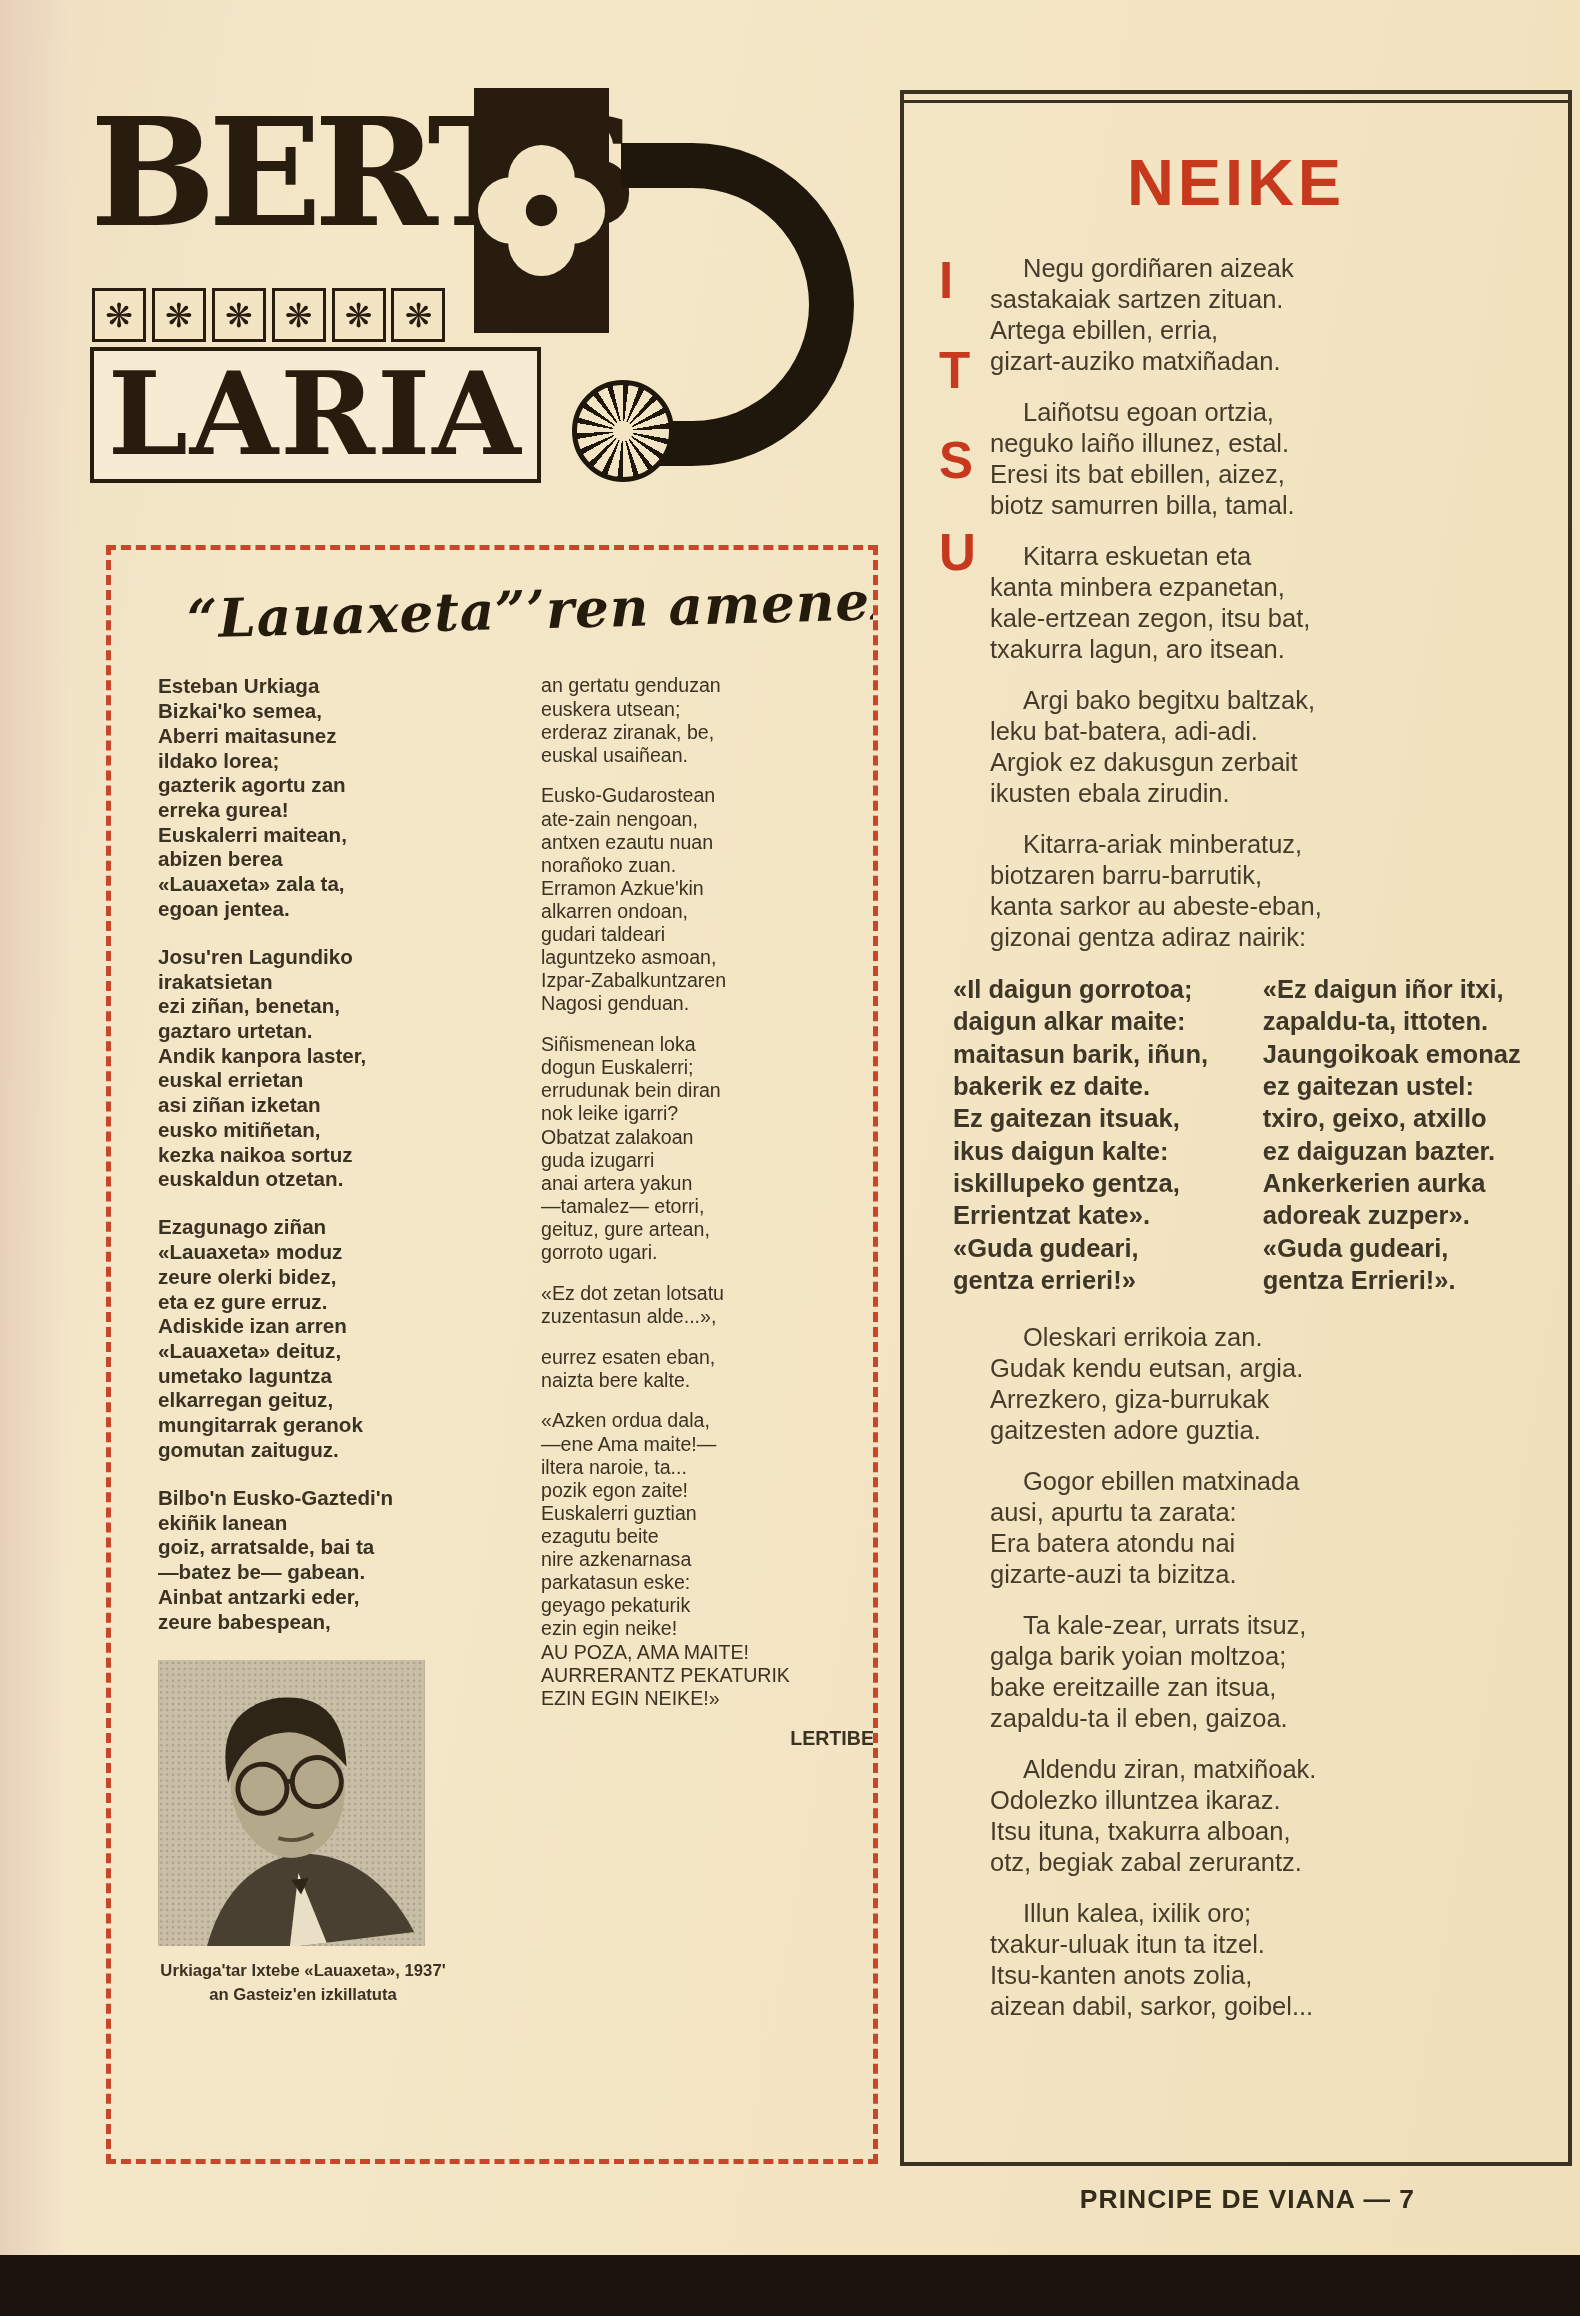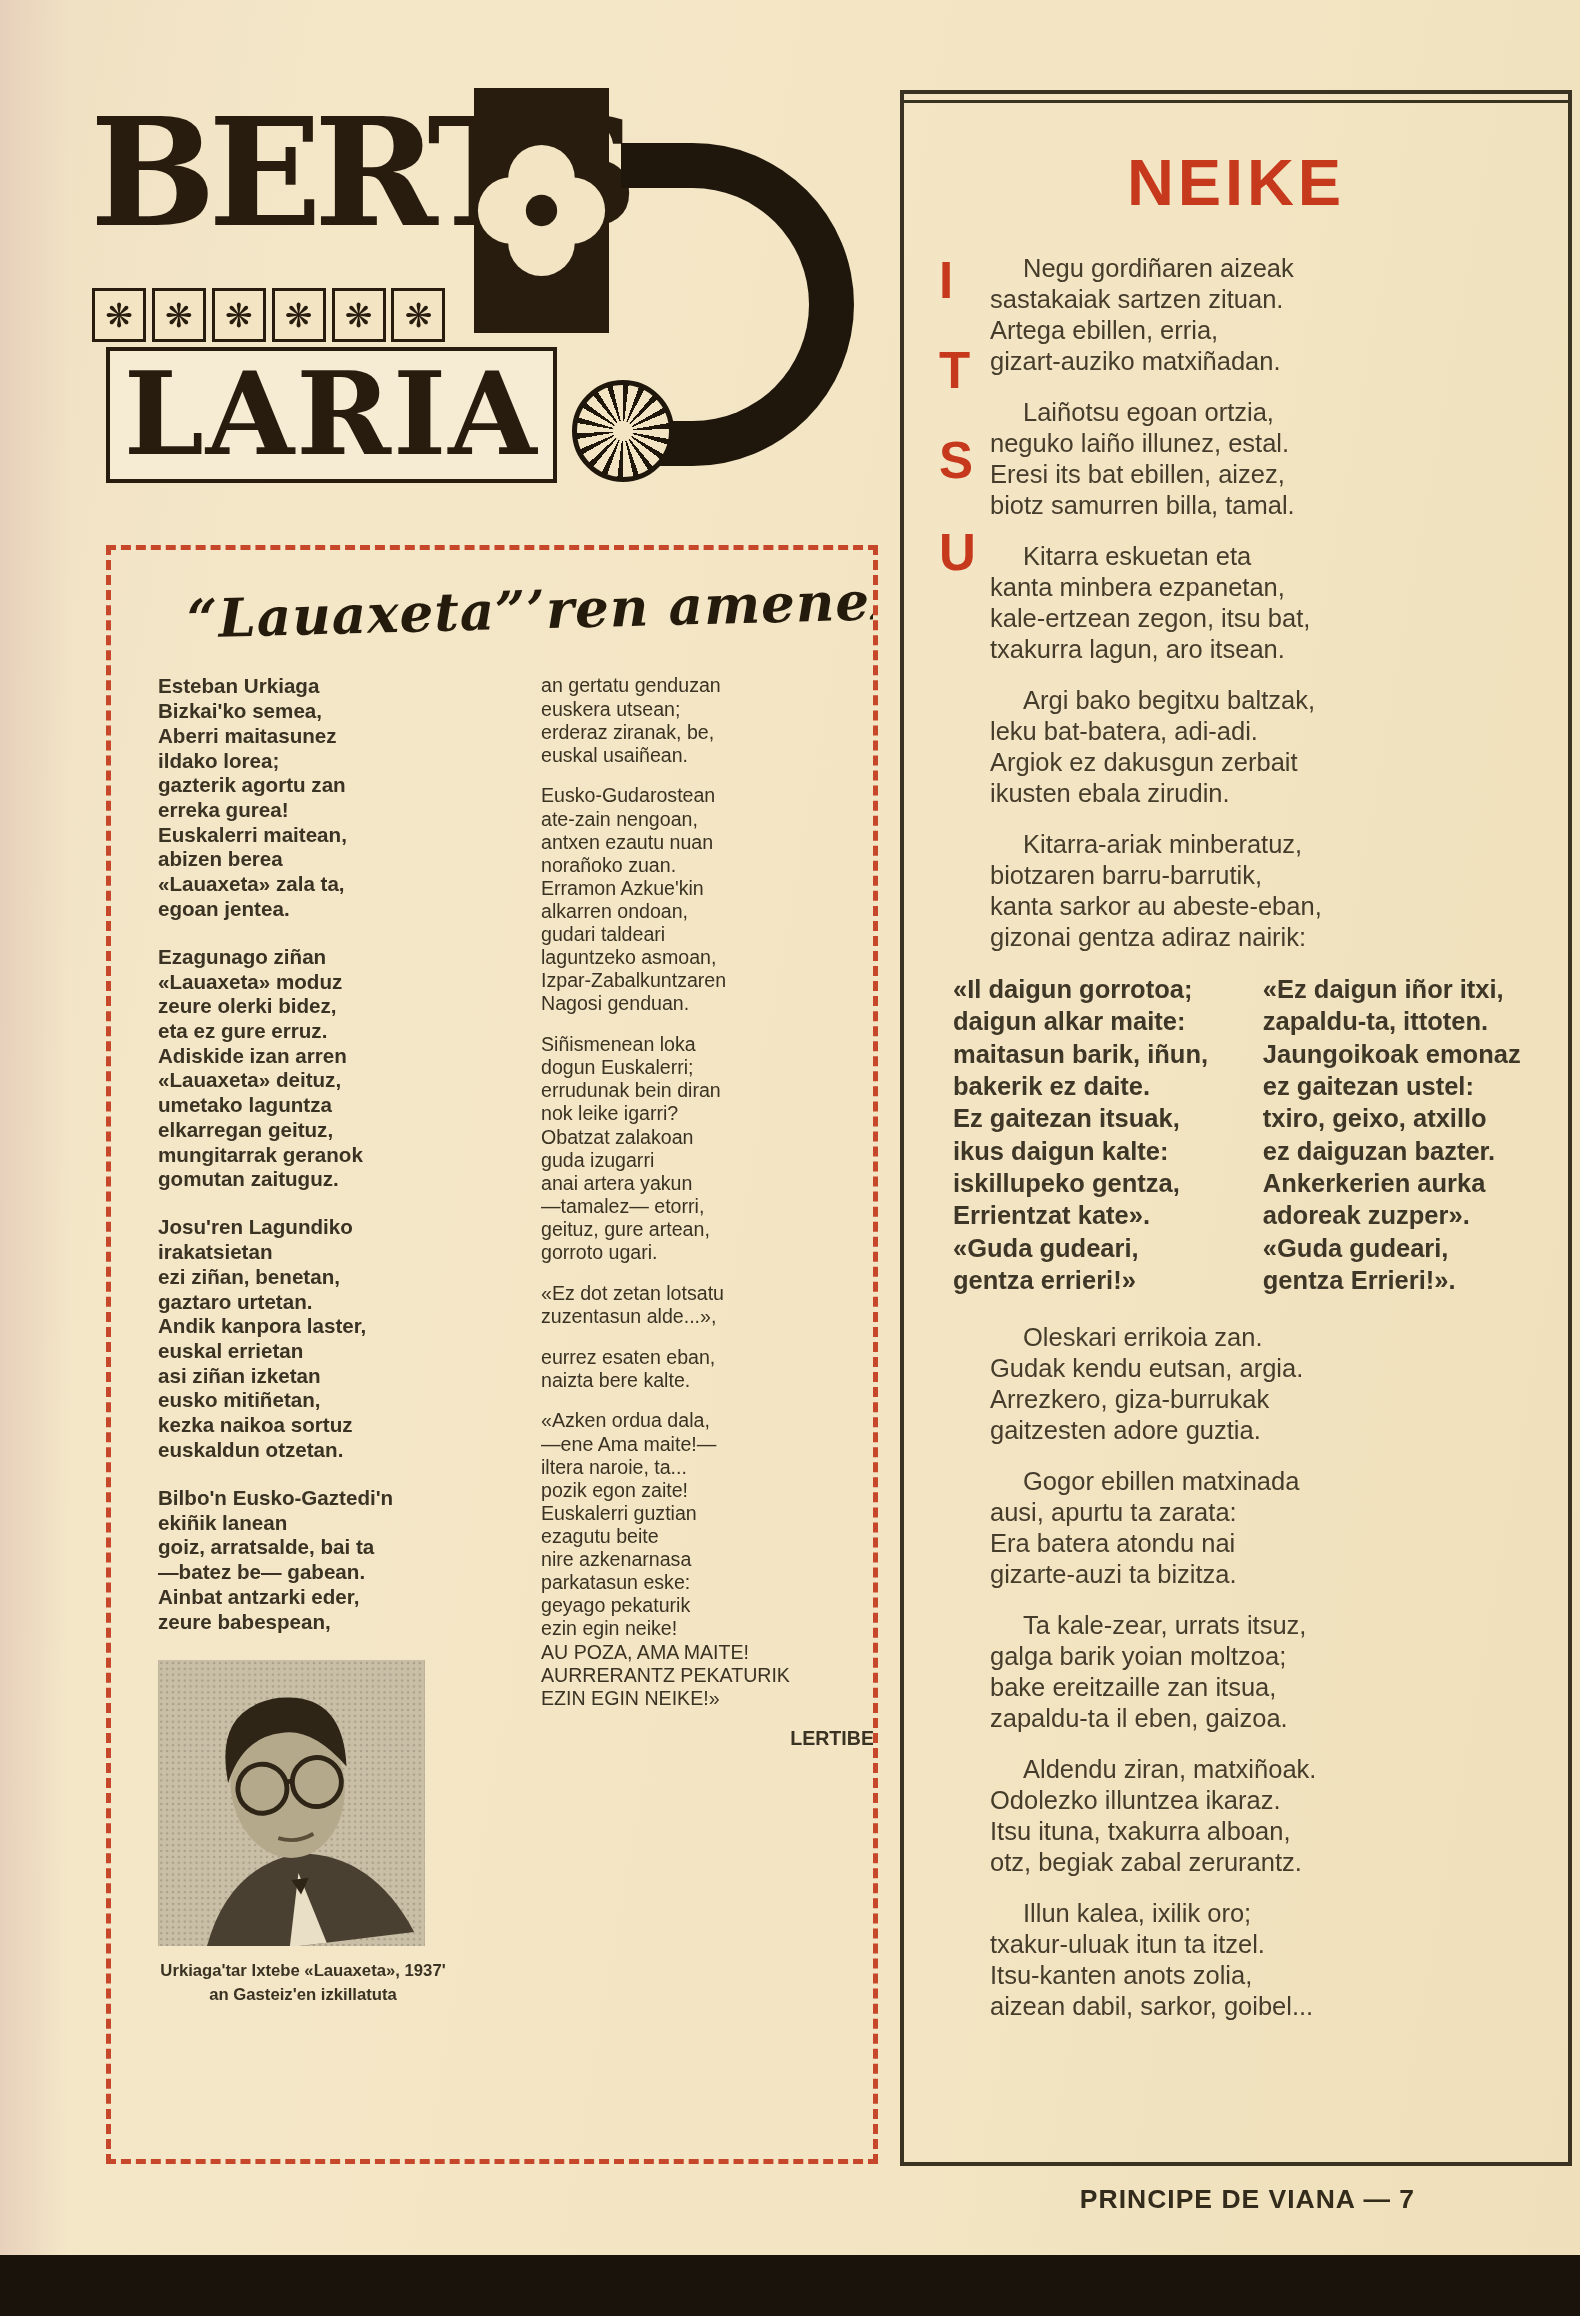--- a/index.html
+++ b/index.html
@@ -28,21 +28,21 @@
     font-size:149px;line-height:1.35;letter-spacing:-7.8px;color:#271c0e;
   }
   .logo-o-box{position:absolute;left:384px;top:2px;width:135px;height:245px;background:#271c0e;}
   .logo-orn-row{position:absolute;left:2px;top:202px;display:flex;gap:5.9px;}
   .orn{
     width:54px;height:54px;border:3.9px solid #271c0e;box-sizing:border-box;
     display:flex;align-items:center;justify-content:center;
     font-size:33px;line-height:1;color:#271c0e;background:#f3e5c3;
   }
   .logo-word2-box{
-    position:absolute;left:16px;top:261px;display:inline-block;
+    position:absolute;left:0;top:261px;display:inline-block;
     border:4.9px solid #271c0e;padding:0 13.7px;background:#f6ecd4;
   }
   .logo-word2{
     font-family:"DejaVu Serif", serif;font-weight:bold;
     font-size:114px;line-height:1.12;letter-spacing:2px;color:#271c0e;
   }
   .logo-hook{
     position:absolute;left:531px;top:57px;width:233px;height:323px;
     border:45px solid #20170c;border-left:none;
     border-radius:0 167px 167px 0;box-sizing:border-box;
@@ -159,40 +159,40 @@
         <div class="stanza">Esteban Urkiaga
 Bizkai'ko semea,
 Aberri maitasunez
 ildako lorea;
 gazterik agortu zan
 erreka gurea!
 Euskalerri maitean,
 abizen berea
 «Lauaxeta» zala ta,
 egoan jentea.</div>
+        <div class="stanza">Josu'ren Lagundiko
+irakatsietan
+ezi ziñan, benetan,
+gaztaro urtetan.
+Andik kanpora laster,
+euskal errietan
+asi ziñan izketan
+eusko mitiñetan,
+kezka naikoa sortuz
+euskaldun otzetan.</div>
         <div class="stanza">Ezagunago ziñan
 «Lauaxeta» moduz
 zeure olerki bidez,
 eta ez gure erruz.
 Adiskide izan arren
 «Lauaxeta» deituz,
 umetako laguntza
 elkarregan geituz,
 mungitarrak geranok
 gomutan zaituguz.</div>
-        <div class="stanza">Josu'ren Lagundiko
-irakatsietan
-ezi ziñan, benetan,
-gaztaro urtetan.
-Andik kanpora laster,
-euskal errietan
-asi ziñan izketan
-eusko mitiñetan,
-kezka naikoa sortuz
-euskaldun otzetan.</div>
         <div class="stanza">Bilbo'n Eusko-Gaztedi'n
 ekiñik lanean
 goiz, arratsalde, bai ta
 —batez be— gabean.
 Ainbat antzarki eder,
 zeure babespean,</div>
 
         <div class="photo">
           <svg viewBox="0 0 272 292">
             <defs>

